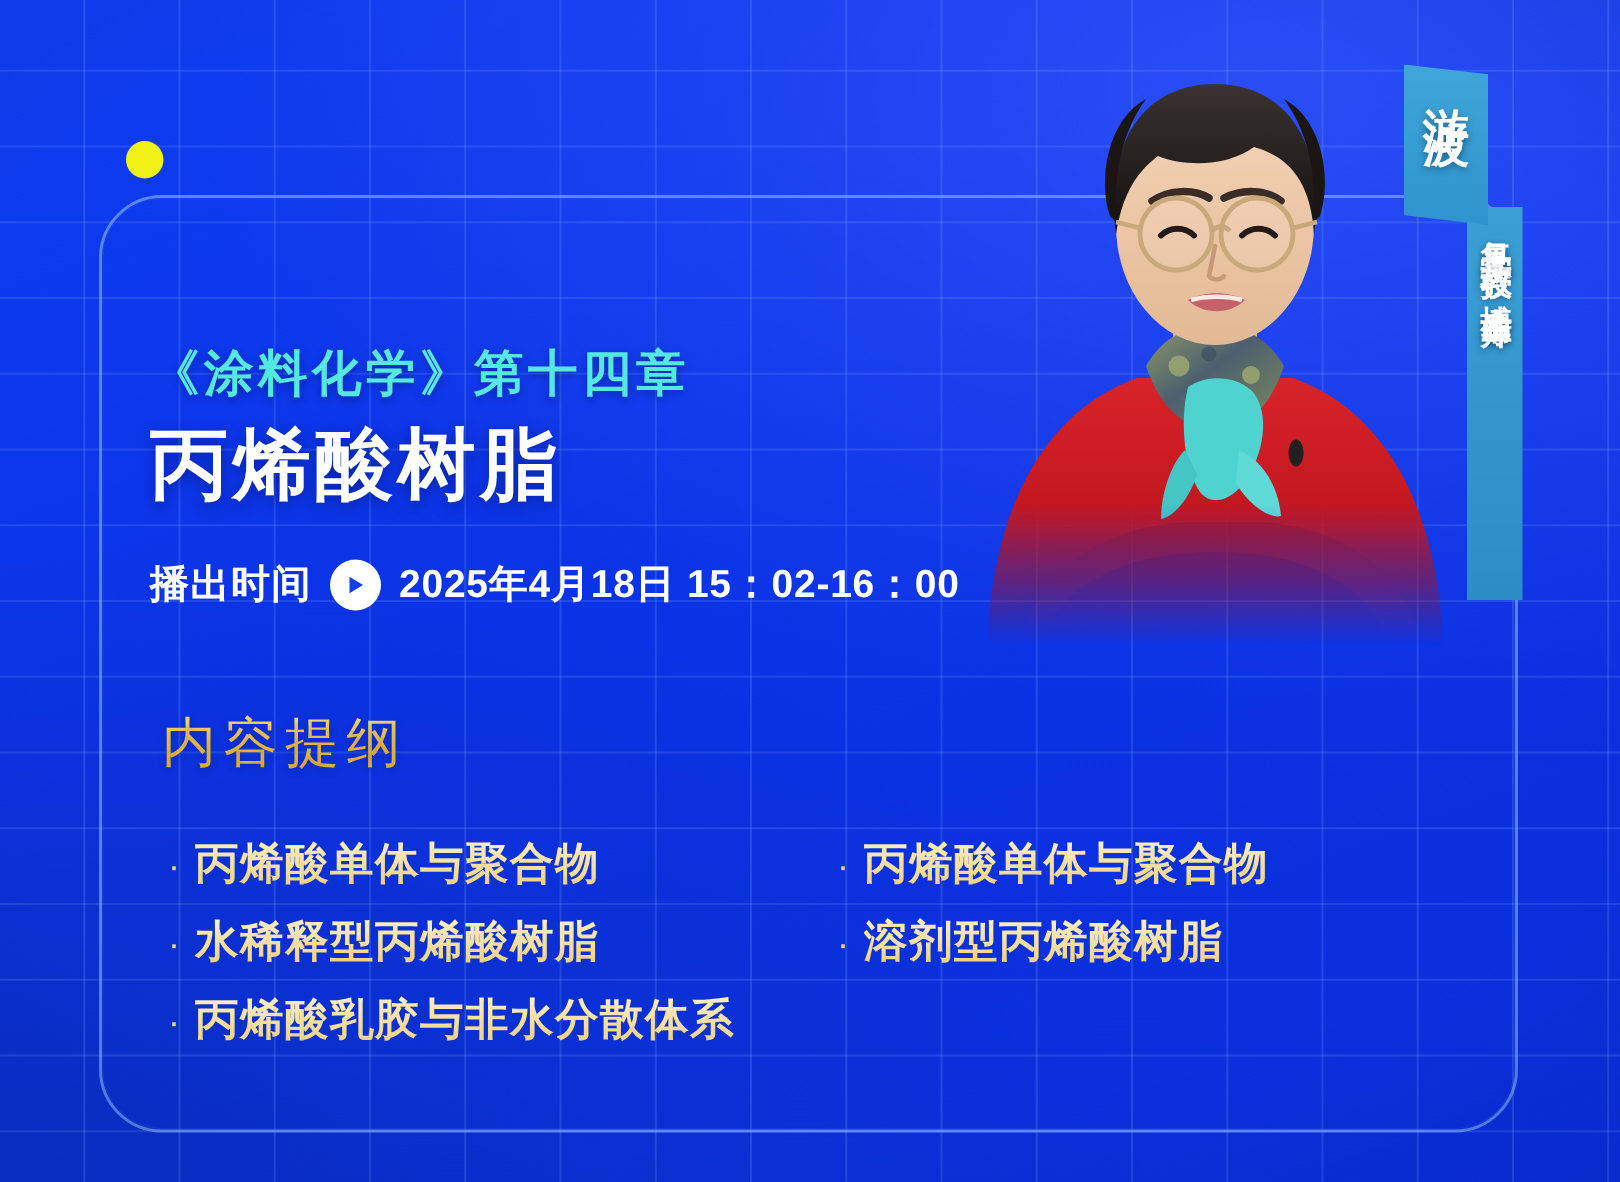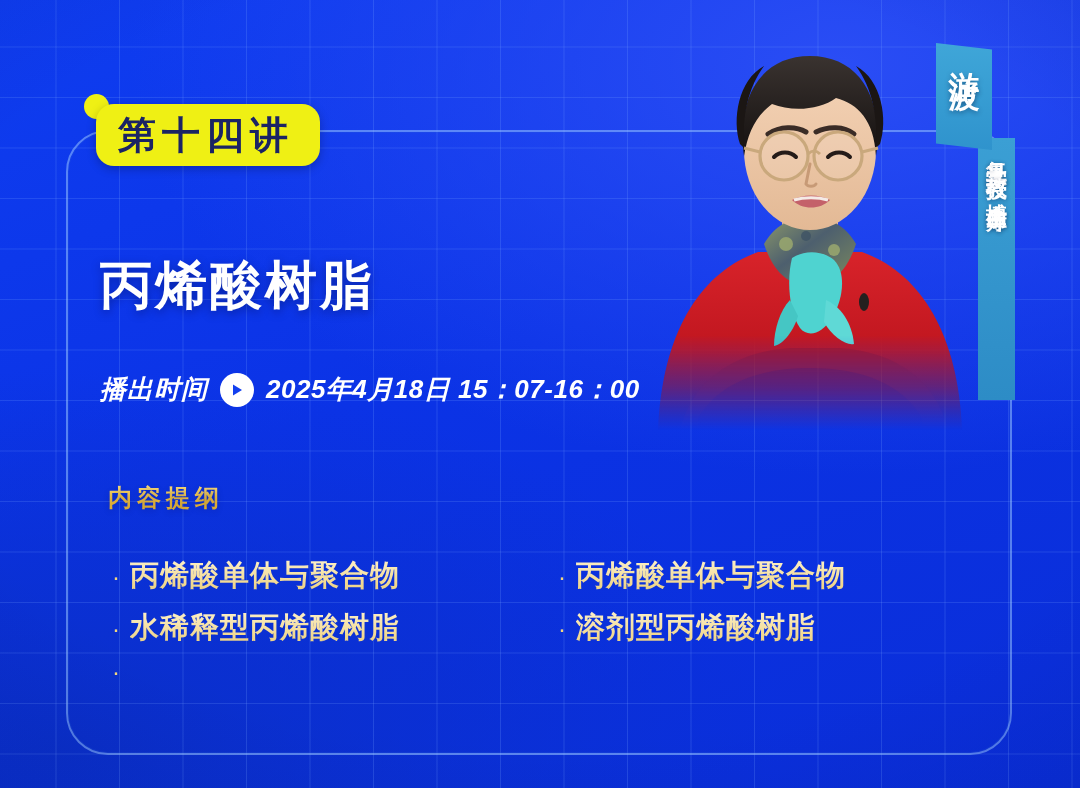--- a/index.html
+++ b/index.html
@@ -81,36 +81,35 @@
   }
   .subtitle{
     font-size:33px; font-weight:bold;
     color:#55e8e0;
     letter-spacing:3px;
     line-height:1.25;
     text-shadow:0 2px 6px rgba(0,10,70,.35);
     white-space:nowrap;
   }
   .maintitle{
-    margin-top:28px;
+    margin-top:12px;
     font-size:52px; font-weight:bold;
     color:#ffffff;
     letter-spacing:3px;
     line-height:1.12;
     text-shadow:0 3px 10px rgba(0,10,70,.40);
     white-space:nowrap;
   }
 
   
   .airtime{
     position:absolute;
     left:100px; top:372px;
     display:flex; align-items:flex-end;
     z-index:6;
-    font-style:italic;
   }
   .airtime-label{
     font-size:26px; font-weight:bold; color:#fff;
     letter-spacing:1px; white-space:nowrap;
   }
   .play-icon{
     width:34px; height:34px; margin:0 12px;
     border-radius:50%;
     background:#ffffff;
     display:flex; align-items:center; justify-content:center;
@@ -118,22 +117,22 @@
   }
   .play-icon svg{ display:block; }
   .airtime-value{
     font-size:26px; font-weight:bold; color:#fff;
     letter-spacing:.5px; white-space:nowrap;
   }
 
   
   .outline-heading{
     position:absolute;
-    left:108px; top:482px;
-    font-size:24px; font-weight:bold;
+    left:108px; top:471px;
+    font-size:36px; font-weight:normal;
     letter-spacing:5px;
     color:#f6cf52;
     background:linear-gradient(180deg,#fbe48c 0%,#f2c03c 55%,#e8b22b 100%);
     -webkit-background-clip:text; background-clip:text;
     -webkit-text-fill-color:transparent;
     text-shadow:0 2px 6px rgba(0,10,70,.20);
     z-index:6; white-space:nowrap;
   }
   .outline-cols{
     position:absolute;
@@ -289,52 +288,51 @@
   <div class="ribbon-name">
     <span class="ribbon-name-text">游波</span>
   </div>
   <div class="ribbon-title">
     <span class="ribbon-title-text">复旦大学 教授、博士生导师</span>
   </div>
 
   <div class="frame"></div>
 
   <div class="badge-dot"></div>
-  <div class="badge">
-    <span class="badge-text">第十四讲</span>
-  </div>
 
   <div class="headline">
+    <div class="subtitle">《涂料化学》第十四章</div>
     <div class="maintitle">丙烯酸树脂</div>
   </div>
 
   <div class="airtime">
     <span class="airtime-label">播出时间</span>
     <span class="play-icon">
       <svg width="16" height="16" viewBox="0 0 16 16">
           <polygon points="4,2.5 13,8 4,13.5" fill="#1340ef"></polygon>
         </svg>
     </span>
-    <span class="airtime-value">2025年4月18日  15：07-16：00</span>
+    <span class="airtime-value">2025年4月18日  15：02-16：00</span>
   </div>
 
   <div class="outline-heading">内容提纲</div>
 
   <div class="outline-cols">
     <div class="outline-col left">
       <div class="bullet-row">
         <span class="bullet-dot">·</span>
         <span class="bullet-text">丙烯酸单体与聚合物</span>
       </div>
       <div class="bullet-row">
         <span class="bullet-dot">·</span>
         <span class="bullet-text">水稀释型丙烯酸树脂</span>
       </div>
       <div class="bullet-row">
         <span class="bullet-dot">·</span>
+        <span class="bullet-text">丙烯酸乳胶与非水分散体系</span>
       </div>
     </div>
     <div class="outline-col right">
       <div class="bullet-row">
         <span class="bullet-dot">·</span>
         <span class="bullet-text">丙烯酸单体与聚合物</span>
       </div>
       <div class="bullet-row">
         <span class="bullet-dot">·</span>
         <span class="bullet-text">溶剂型丙烯酸树脂</span>

